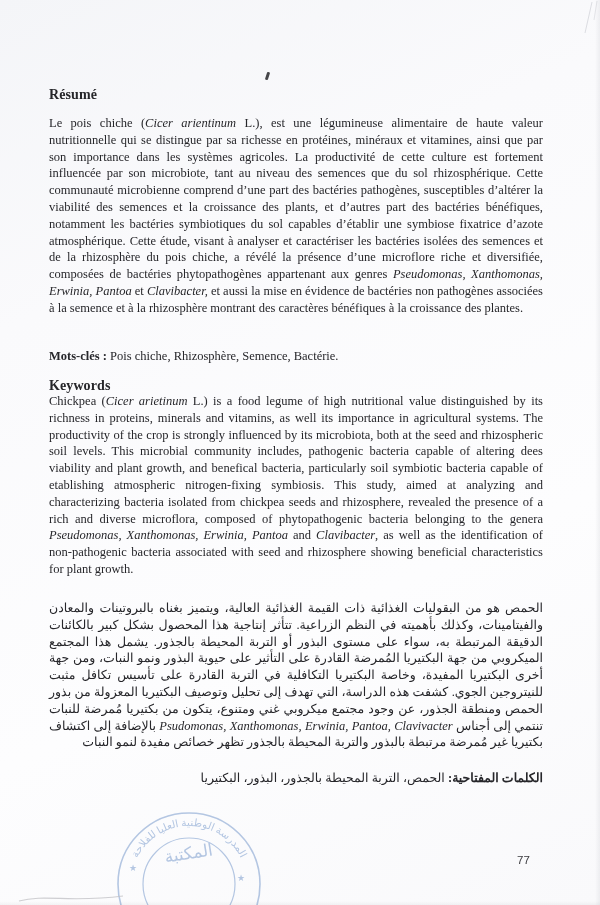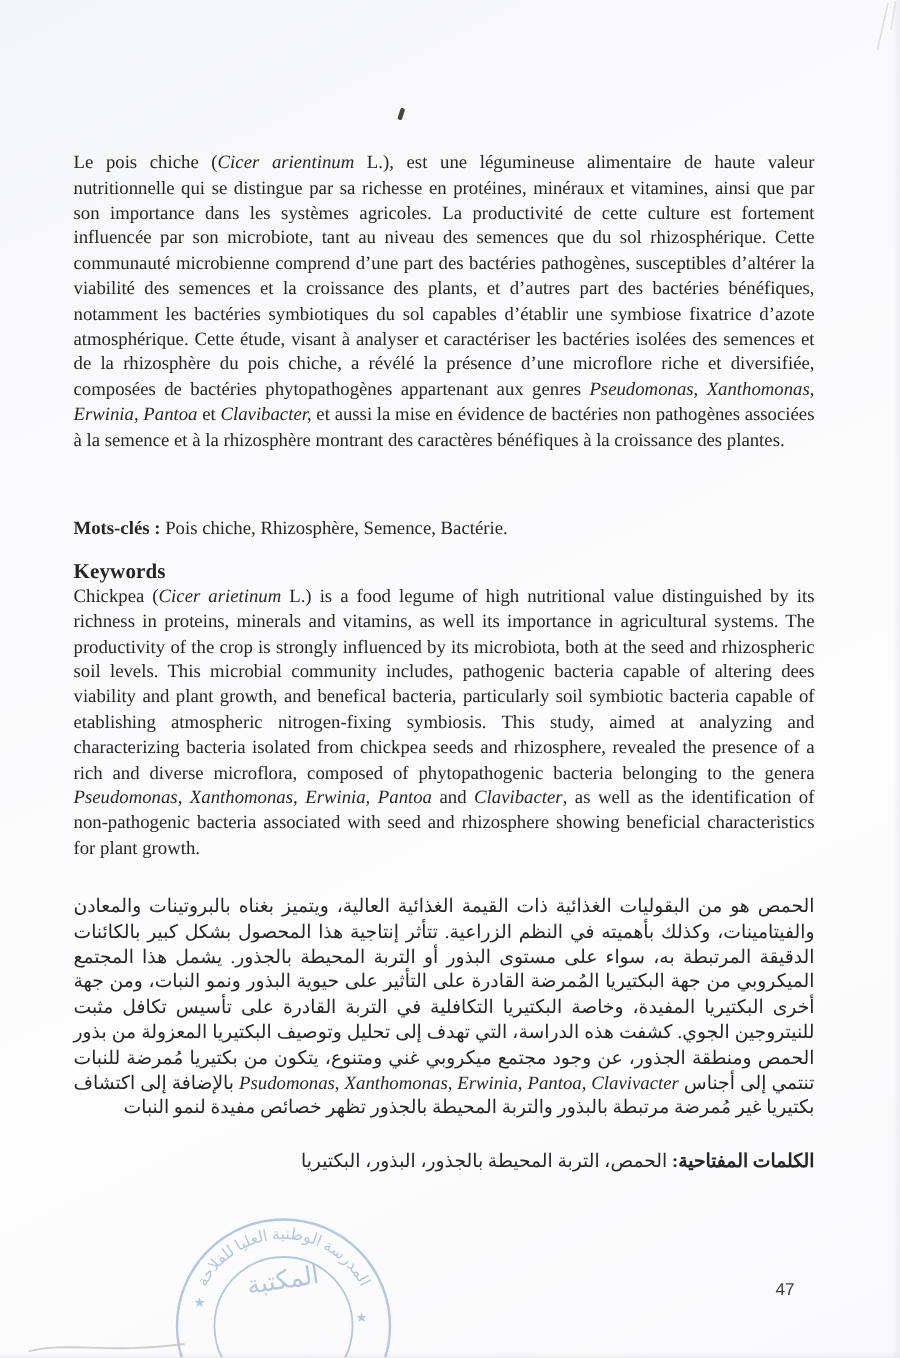--- a/index.html
+++ b/index.html
@@ -12,21 +12,21 @@
     color:#26262a;overflow:hidden;
   }
   h2{font-size:14px;line-height:15px;margin:0;font-weight:bold;letter-spacing:.1px;}
   p{margin:0;}
   .body-par{font-size:12.5px;line-height:16.8px;text-align:justify;}
   .kw-line{font-size:12.5px;line-height:17px;}
   .ar{direction:rtl;text-align:right;}
   .ar.body-par{text-align:justify;}
   i{font-style:italic;}
   .m-fr-para{margin-top:13px;height:218px;}
-  .m-mots{margin-top:26px;}
+  .m-mots{margin-top:15px;}
   .m-abs-head{margin-top:13px;}
   .m-en-para{height:185px;}
   .m-kw{margin-top:14px;}
   .m-ar-head{margin-top:10px;font-size:13.5px;line-height:16px;}
   .m-ar-para{margin-top:22px;height:134px;}
   .m-ar-kw{margin-top:36px;}
   .page-number{
     position:absolute;left:517px;top:854px;
     font-family:"Liberation Sans","DejaVu Sans",sans-serif;
     font-size:11.5px;color:#3a3a3e;
@@ -45,20 +45,21 @@
   .edge-bottom{
     position:absolute;left:0;bottom:0;width:100%;height:4px;
     background:linear-gradient(to top,rgba(60,60,70,.05),rgba(60,60,70,0));
   }
 </style>
 </head>
 <body>
 
 <div class="page">
 
+  <h2 lang="fr">Résumé</h2>
 
   <p lang="fr" class="body-par m-fr-para"><span>Le pois chiche (</span><i>Cicer arientinum</i><span> L.), est une légumineuse alimentaire de haute valeur nutritionnelle qui se distingue par sa richesse en protéines, minéraux et vitamines, ainsi que par son importance dans les systèmes agricoles. La productivité de cette culture est fortement influencée par son microbiote, tant au niveau des semences que du sol rhizosphérique. Cette communauté microbienne comprend d’une part des bactéries pathogènes, susceptibles d’altérer la viabilité des semences et la croissance des plants, et d’autres part des bactéries bénéfiques, notamment les bactéries symbiotiques du sol capables d’établir une symbiose fixatrice d’azote atmosphérique. Cette étude, visant à analyser et caractériser les bactéries isolées des semences et de la rhizosphère du pois chiche, a révélé la présence d’une microflore riche et diversifiée, composées de bactéries phytopathogènes appartenant aux genres </span><i>Pseudomonas, Xanthomonas, Erwinia, Pantoa</i><span> et </span><i>Clavibacter,</i><span> et aussi la mise en évidence de bactéries non pathogènes associées à la semence et à la rhizosphère montrant des caractères bénéfiques à la croissance des plantes.</span></p>
 
   <p lang="fr" class="kw-line m-mots"><b>Mots-clés :</b><span> Pois chiche, Rhizosphère, Semence, Bactérie.</span></p>
 
   <h2 lang="en" class="m-abs-head">Keywords</h2>
 
   <p lang="en" class="body-par m-en-para"><span>Chickpea (</span><i>Cicer arietinum</i><span> L.) is a food legume of high nutritional value distinguished by its richness in proteins, minerals and vitamins, as well its importance in agricultural systems. The productivity of the crop is strongly influenced by its microbiota, both at the seed and rhizospheric soil levels. This microbial community includes, pathogenic bacteria capable of altering dees viability and plant growth, and benefical bacteria, particularly soil symbiotic bacteria capable of etablishing atmospheric nitrogen-fixing symbiosis. This study, aimed at analyzing and characterizing bacteria isolated from chickpea seeds and rhizosphere, revealed the presence of a rich and diverse microflora, composed of phytopathogenic bacteria belonging to the genera </span><i>Pseudomonas, Xanthomonas, Erwinia, Pantoa</i><span> and </span><i>Clavibacter</i><span>, as well as the identification of non-pathogenic bacteria associated with seed and rhizosphere showing beneficial characteristics for plant growth.</span></p>
 
 
@@ -88,14 +89,14 @@
   <div class="ink-speck"></div>
 
   <svg class="scan-scratch" width="26" height="36" viewBox="0 0 26 36">
     <path d="M 20 2 L 13 33" stroke="#dcdde2" stroke-width="1" fill="none"></path>
     <path d="M 25 1 L 22 20" stroke="#e3e4e8" stroke-width="1" fill="none"></path>
   </svg>
 
   <div class="edge-right"></div>
   <div class="edge-bottom"></div>
 
-  <div class="page-number">47</div>
+  <div class="page-number">77</div>
 </div>
 
 </body></html>

